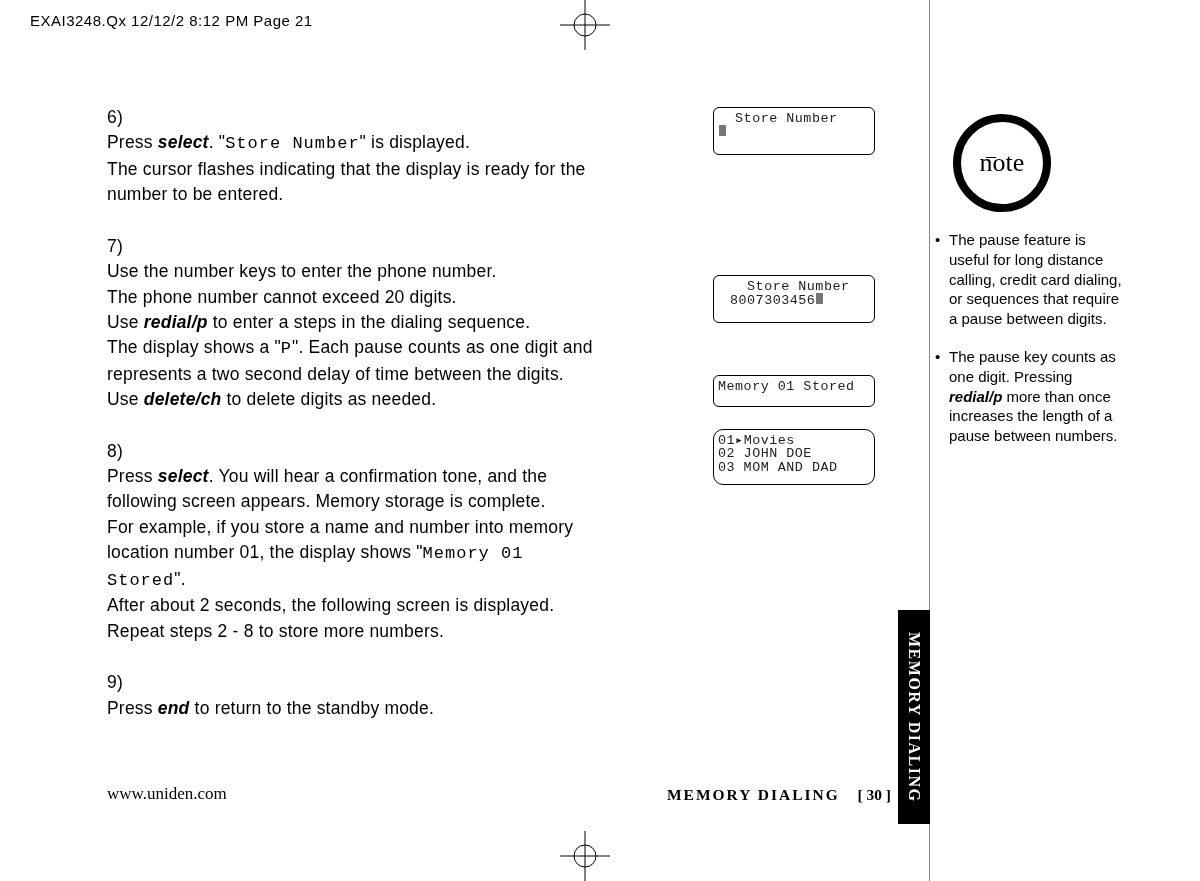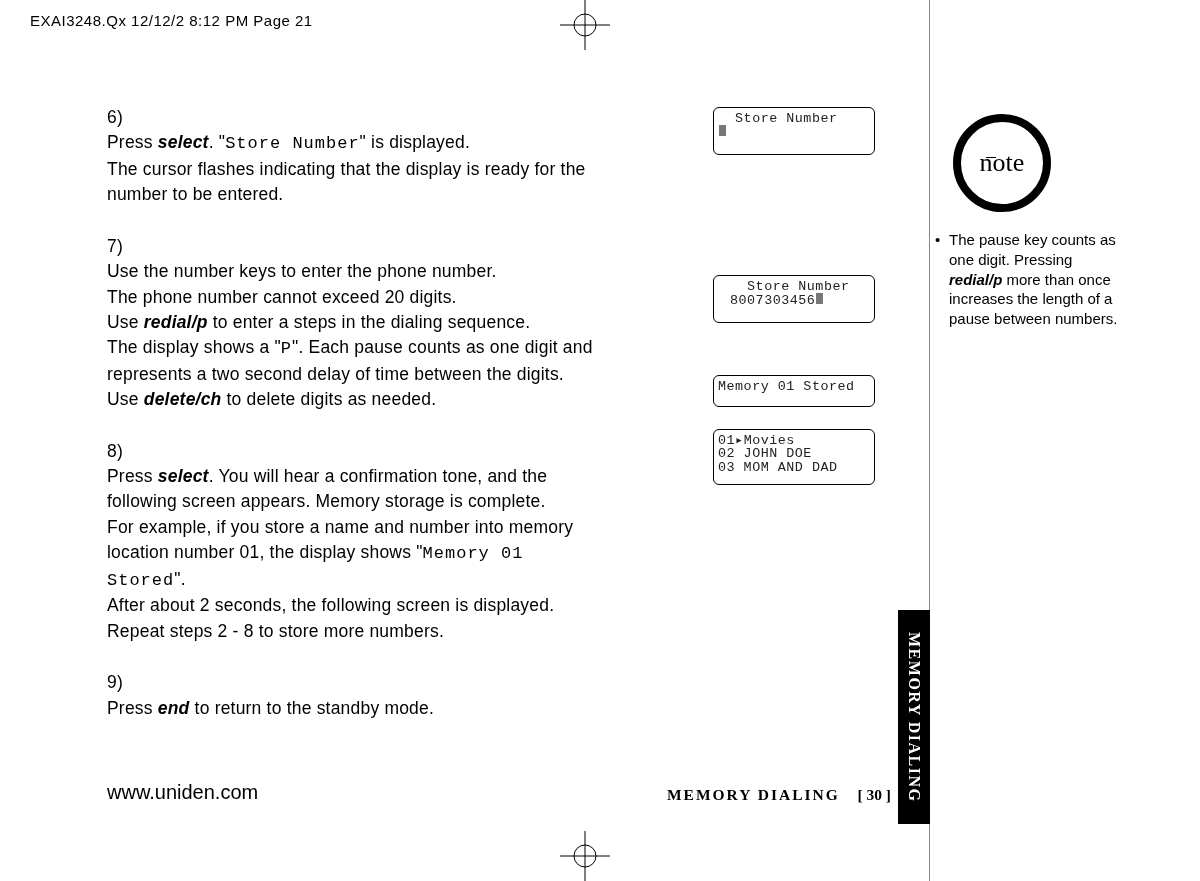--- a/index.html
+++ b/index.html
@@ -30,37 +30,37 @@
   .step .num { display:inline-block; vertical-align:top; width:30px; }
   .step .txt { display:inline-block; vertical-align:top; width:505px; }
   .bi { font-weight:bold; font-style:italic; }
   .lcdword { font-family:"OCR A Std","Courier New",monospace; letter-spacing:1px; font-size:17px; }
 
   
   .lcdcol { position:absolute; left:713px; top:107px; width:162px; }
   .lcd { border:1.5px solid #000; border-radius:6px; width:162px; padding:4px 4px 5px 4px; font-family:"OCR A Std","Courier New",monospace; font-size:13.4px; line-height:1.0; letter-spacing:0.5px; white-space:pre; margin-bottom:30px; color:#222; }
   .lcd.tall { height:48px; }
   .lcd.one { height:32px; }
-  .lcd.three { height:56px; }
+  .lcd.three { height:56px;border-radius:10px; }
   .cursor { display:inline-block; width:7px; height:11px; background:#777; vertical-align:baseline; margin-left:1px; }
   .lcd1 { margin-bottom: 120px; }
   .lcd2 { margin-bottom: 52px; padding-left: 16px; }
   .lcd3 { margin-bottom: 22px; }
 
   
   .notecol { position:absolute; left:935px; top:114px; width:190px; }
   .noteicon { width:98px; height:98px; position:relative; margin-left:18px; margin-bottom:18px; }
   .noteicon .ring { position:absolute; inset:0; border:8px solid #000; border-radius:50%; }
   .noteicon .label { position:absolute; top:0; left:0; right:0; bottom:0; display:flex; align-items:center; justify-content:center; font-family:Georgia,"Times New Roman",serif; font-size:26px; }
   .notebul { font-size:15px; line-height:1.32; margin-bottom:18px; padding-left:14px; position:relative; }
   .notebul::before { content:"•"; position:absolute; left:0; top:0; }
   .notecol .bi2 { font-weight:bold; font-style:italic; }
 
   
-  .footer-left { position:absolute; left:107px; bottom:77px; font-family:Liberation Sans, sans-serif; font-size:20px;text-align:right; }
+  .footer-left { position:absolute; left:107px; bottom:77px; font-family:Liberation Serif, serif; font-size:17px;text-align:right; }
   .footer-right { position:absolute; right:105px; bottom:77px; font-family:Georgia,"Times New Roman",serif; font-size:15.5px; letter-spacing:2px; font-weight:bold; }
   .footer-right .pg { letter-spacing:0; }
 
   
   .tab { position:absolute; right:66px; top:610px; width:32px; height:214px; background:#000; color:#fff; display:flex; align-items:center; justify-content:center; }
   .tab span { writing-mode:vertical-rl; font-family:Georgia,"Times New Roman",serif; font-size:16px; letter-spacing:1.5px; font-weight:bold; }
 
 </style>
 </head>
 <body>
@@ -137,20 +137,21 @@
     <div class="lcd three"><span>01▸Movies</span>
 <span>02 JOHN DOE</span>
 <span>03 MOM AND DAD</span></div>
   </div>
 
   <div class="notecol">
     <div class="noteicon">
       <div class="ring"></div>
       <div class="label">note</div>
     </div>
+    <div class="notebul">The pause feature is useful for long distance calling, credit card dialing, or sequences that require a pause between digits.</div>
     <div class="notebul">
       <span>The pause key counts as one digit. Pressing </span><span class="bi2">redial/p</span><span>  more than once increases the length of a pause between numbers.</span>
     </div>
   </div>
 
   <div class="footer-left">www.uniden.com</div>
   <div class="footer-right">
     <span>MEMORY DIALING</span>&nbsp;&nbsp;&nbsp;<span class="pg">[ 30 ]</span>
   </div>
 

